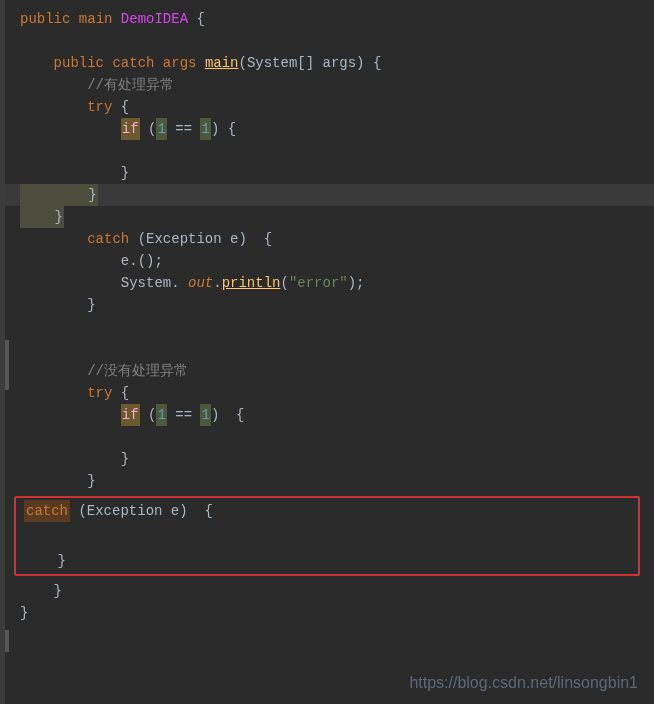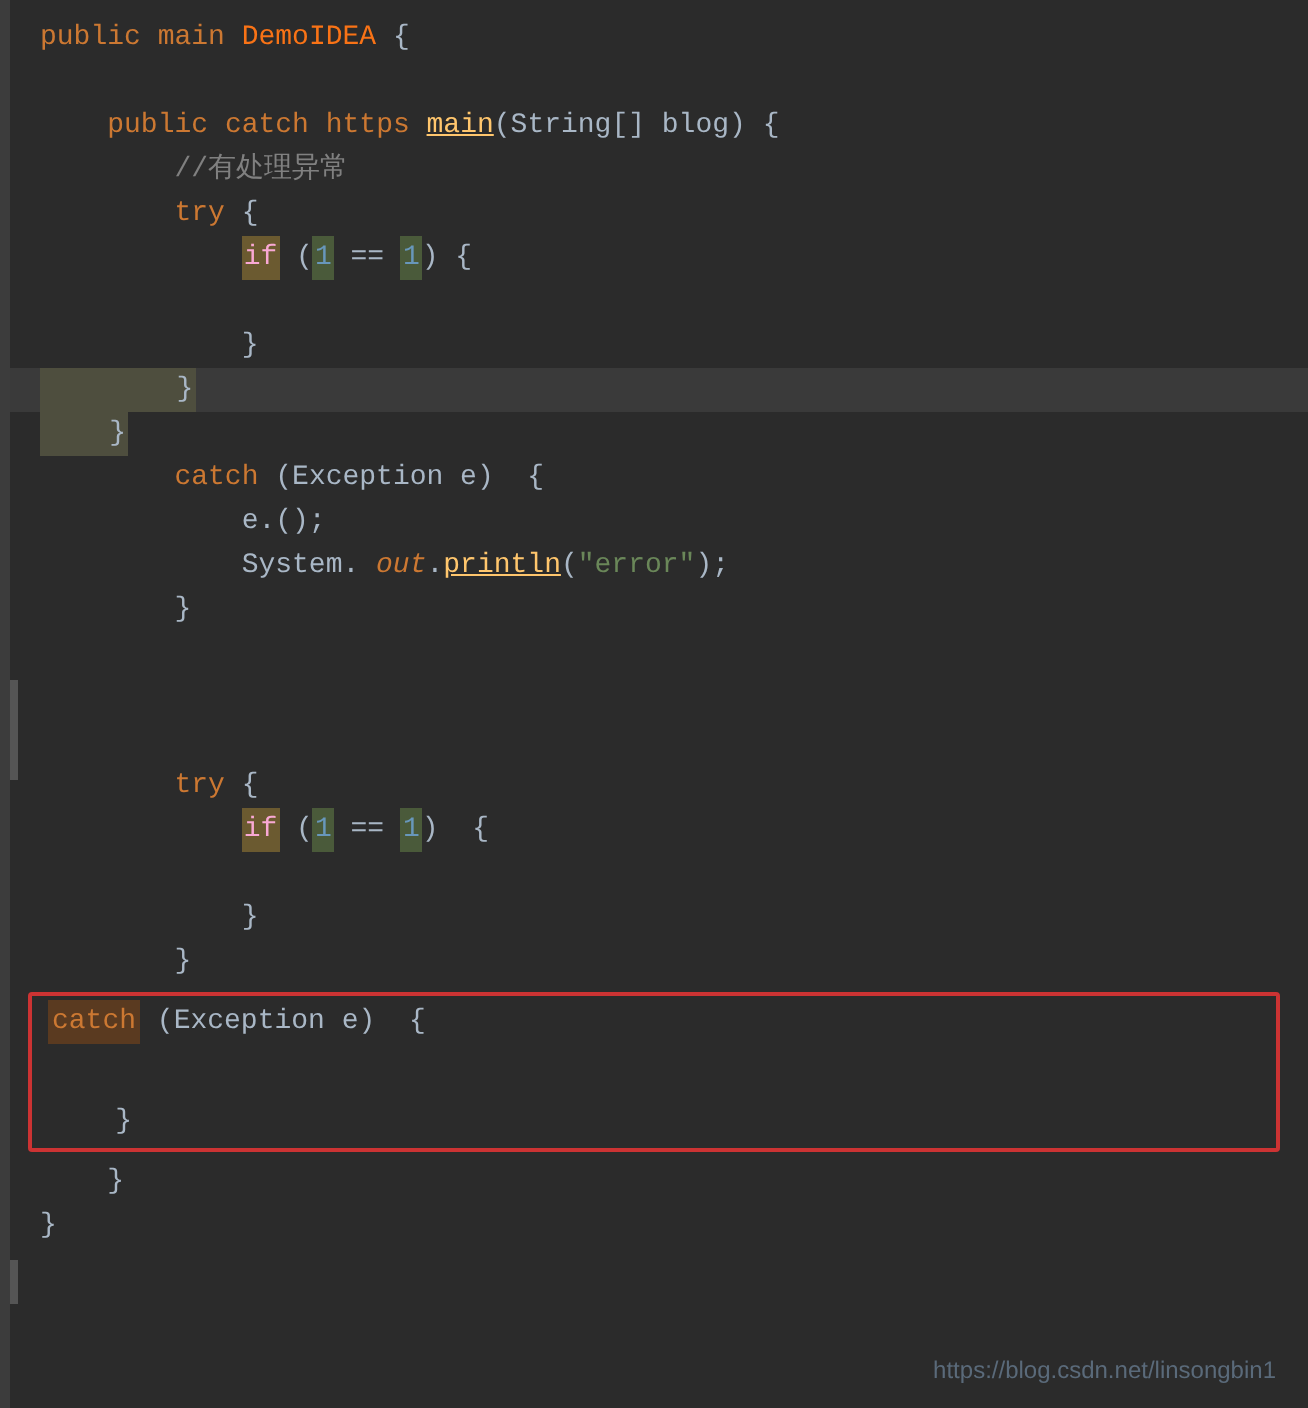--- a/index.html
+++ b/index.html
@@ -25,21 +25,21 @@
       height: 22px;
       padding: 0 28px 0 20px;
       white-space: pre;
       line-height: 22px;
     }
     .line.highlighted-line {
       background-color: #3a3a3a;
     }
     
     .kw { color: #cc7832; } 
-    .cls { color: #f97316; font-family: Liberation Mono, monospace; } 
+    .cls { color: #d946ef; font-family: Liberation Mono, monospace; } 
     .plain { color: #a9b7c6; } 
     .comment { color: #808080; } 
     .string { color: #6a8759; } 
     .method { color: #ffc66d; text-decoration: underline; } 
     .italic-out { color: #cc7832; font-style: italic; }
     
     .if-highlight {
       background-color: #6b5a30;
       color: #f9a8d4;
       padding: 0 1px;
@@ -65,21 +65,21 @@
       background-color: #5a3a20;
       color: #cc7832;
       padding: 0 2px;
     }
     
     .watermark {
       position: absolute;
       bottom: 12px;
       right: 16px;
       color: #5a6a7a;
-      font-size: 12px;
+      font-size: 16px;
       font-family: Arial, sans-serif;
     }
     
     .brace-highlight {
       background-color: #4e4e3e;
     }
   </style>
 </head>
 <body>
 
@@ -95,24 +95,24 @@
   </div>
 
   <div class="line"></div>
 
   <div class="line">
     <span class="plain">    </span>
     <span class="kw">public</span>
     <span class="plain"> </span>
     <span class="kw">catch</span>
     <span class="plain"> </span>
-    <span class="kw">https</span>
+    <span class="kw">args</span>
     <span class="plain"> </span>
     <span class="method">main</span>
-    <span class="plain">(String[] blog) {</span>
+    <span class="plain">(System[] args) {</span>
   </div>
 
   <div class="line">
     <span class="plain">        </span>
     <span class="comment">//有处理异常</span>
   </div>
 
   <div class="line">
     <span class="plain">        </span>
     <span class="kw">try</span>
@@ -166,20 +166,21 @@
 
   <div class="line">
     <span class="plain">        }</span>
   </div>
 
   <div class="line"></div>
   <div class="line"></div>
 
   <div class="line">
     <span class="plain">        </span>
+    <span class="comment">//没有处理异常</span>
   </div>
 
   <div class="line">
     <span class="plain">        </span>
     <span class="kw">try</span>
     <span class="plain"> {</span>
   </div>
 
   <div class="line">
     <span class="plain">            </span>

